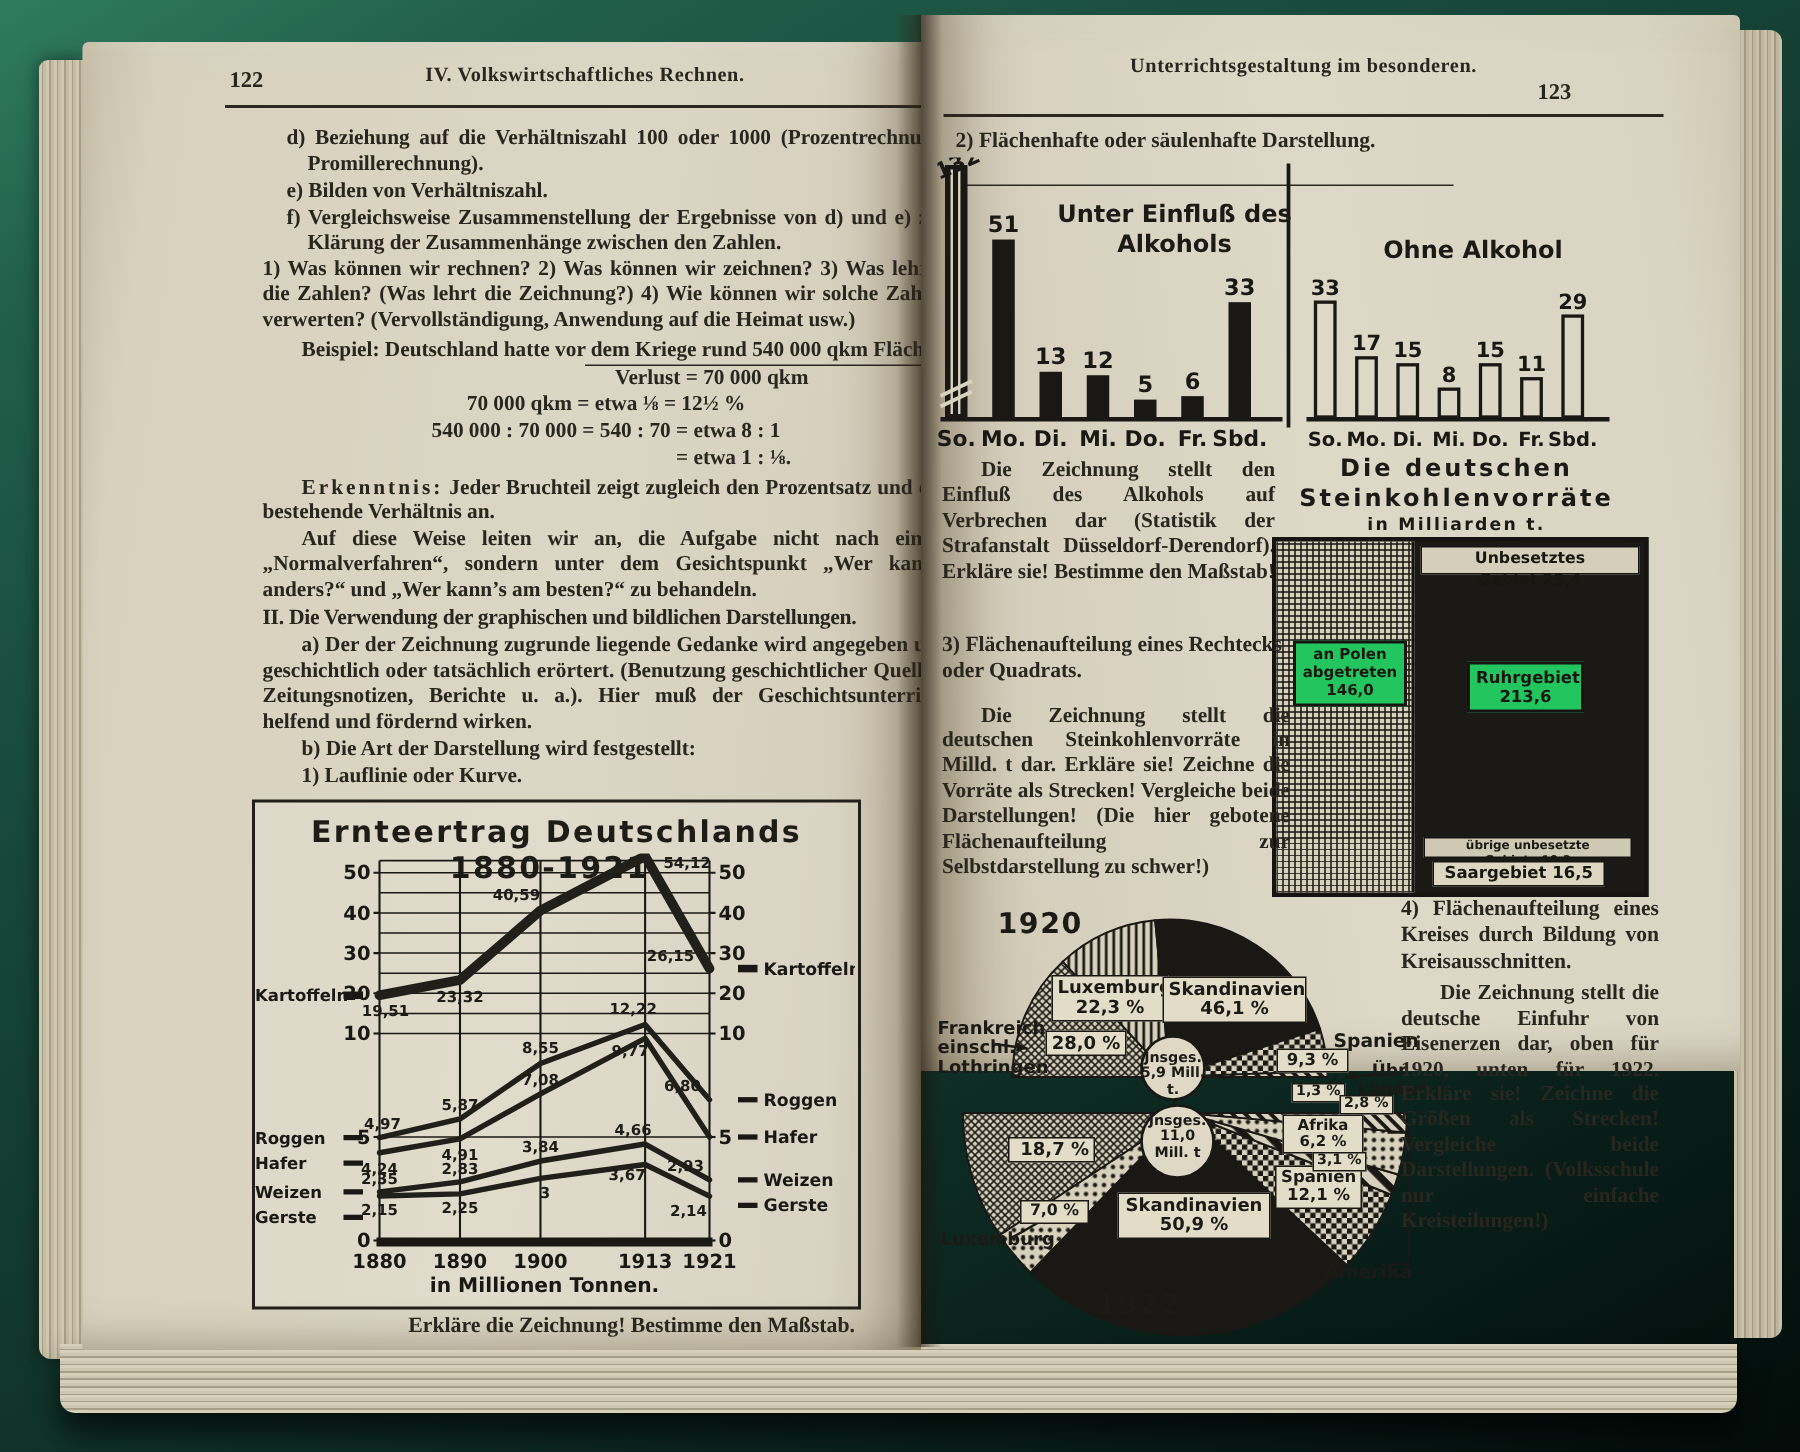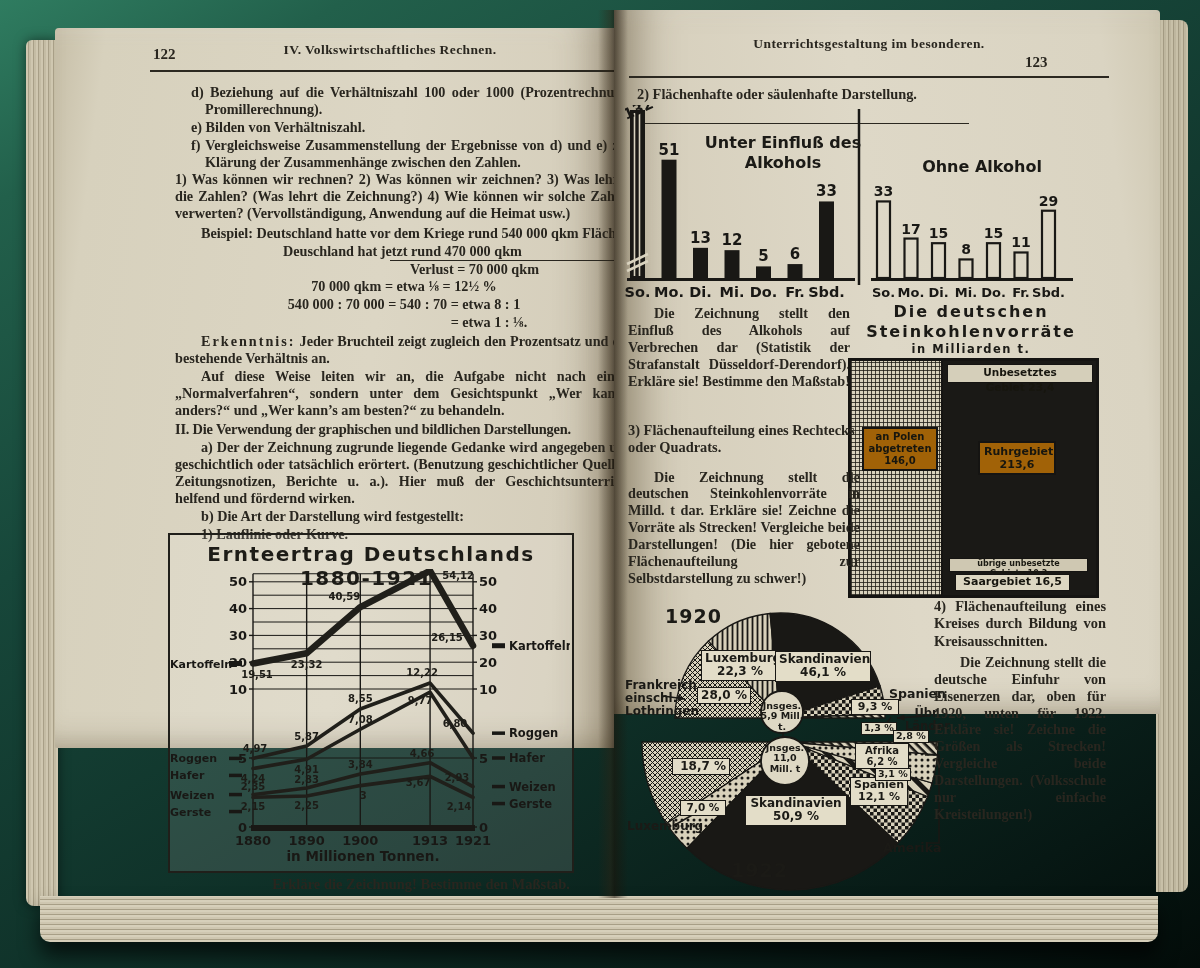--- a/index.html
+++ b/index.html
@@ -7,21 +7,21 @@
     background:linear-gradient(150deg,#2f7c60 0%,#22604b 12%,#17473a 35%,#0e2e26 65%,#071814 88%,#030c09 100%);}
   .edges-left{position:absolute;left:26px;top:40px;width:32px;height:866px;border-radius:6px 0 0 8px;
     background:repeating-linear-gradient(90deg,#cfc7b0 0 2px,#a89f87 2px 3px,#c4bca4 3px 5px);
     box-shadow:0 0 12px rgba(0,0,0,.5);}
   .edges-bottom{position:absolute;left:40px;top:896px;width:1118px;height:46px;border-radius:0 0 10px 10px;
     background:repeating-linear-gradient(0deg,#d6cfba 0 2px,#a79e86 2px 3px,#cec6b0 3px 5px);
     box-shadow:0 14px 20px rgba(0,0,0,.65);}
   .edges-right{position:absolute;left:1156px;top:20px;width:32px;height:872px;border-radius:0 8px 8px 0;
     background:repeating-linear-gradient(90deg,#c8c0a8 0 2px,#a39a82 2px 3px,#beb69e 3px 5px);}
   .page{position:absolute;color:#29261f;}
-  .page-left{left:55px;top:28px;width:559px;height:720px;border-radius:4px 0 0 2px;
+  .page-left{left:55px;top:28px;width:559px;height:872px;border-radius:4px 0 0 2px;
     background:linear-gradient(97deg,#c7bfa8 0%,#d7d1bd 8%,#dcd6c4 55%,#d5cebb 88%,#cdc5b0 100%);
     box-shadow:inset -45px 0 40px -28px rgba(70,55,30,.45), inset 0 -25px 30px -22px rgba(80,65,40,.35), inset 0 18px 22px -16px rgba(255,255,250,.25);}
   .page-right{left:614px;top:10px;width:546px;height:704px;border-radius:0 4px 2px 0;
     background:linear-gradient(263deg,#cfc8b2 0%,#dad4c2 10%,#ded8c7 50%,#d6cfbc 85%,#c9c1ab 100%);
     box-shadow:inset 50px 0 45px -30px rgba(70,55,30,.5), inset 0 -25px 30px -22px rgba(80,65,40,.35), inset 0 18px 22px -16px rgba(255,255,250,.22);}
   .spine{position:absolute;left:598px;top:10px;width:30px;height:888px;pointer-events:none;
     background:linear-gradient(90deg,rgba(40,30,15,0) 0%,rgba(45,35,20,.45) 42%,rgba(28,20,10,.55) 55%,rgba(40,30,15,0) 100%);}
   .abs{position:absolute;}
   
   .run{font:bold 13.5px "Liberation Serif","DejaVu Serif",serif;letter-spacing:.4px;}
@@ -42,21 +42,21 @@
   .lc-caption{font:bold 14.5px "Liberation Serif","DejaVu Serif",serif;text-align:right;}
   
   .bar-title{position:absolute;font:bold 16px/1.25 "DejaVu Sans",sans-serif;text-align:center;color:#1b1a16;}
   .sk-title{font:bold 16px/1.25 "DejaVu Sans",sans-serif;letter-spacing:2px;text-align:center;color:#1b1a16;}
   .sk-title .l3{font-size:11.5px;letter-spacing:1.5px;}
   .sk-box{border:3px solid #151412;background:#1a1916;}
   .sk-left{position:absolute;left:0;top:0;bottom:0;width:90px;border-right:2px solid #151412;background-color:#d8d1bc;
     background-image:repeating-linear-gradient(0deg,rgba(30,28,22,.8) 0 1px,transparent 1px 4px),repeating-linear-gradient(90deg,rgba(30,28,22,.8) 0 1px,transparent 1px 4px);}
   .sk-top{position:absolute;left:96px;right:3px;top:3px;height:17px;background:#d5cfba;border:1.5px solid #151412;
     font:bold 10.5px/15px "DejaVu Sans",sans-serif;text-align:center;color:#17160f;}
-  .sk-label{position:absolute;background:#a16207;border:2px solid #151412;text-align:center;color:#17160f;
+  .sk-label{position:absolute;background:#22c55e;border:2px solid #151412;text-align:center;color:#17160f;
     font:bold 11px/1.2 "DejaVu Sans",sans-serif;padding:2px 4px;}
   .sk-strip1{position:absolute;left:98px;right:8px;top:197px;height:12px;background:#cfc8b2;border:1px solid #151412;
     font:bold 8px/10px "DejaVu Sans",sans-serif;text-align:center;color:#1a1912;}
   .sk-strip2{position:absolute;left:104px;right:26px;top:213px;height:15px;background:#ddd7c2;border:1.5px solid #151412;
     font:bold 11px/13px "DejaVu Sans",sans-serif;text-align:center;color:#17160f;}
   .pbox{position:absolute;background:#e3ddc8;border:1.6px solid #191815;text-align:center;color:#1b1a16;
     font:bold 12px/1.12 "DejaVu Sans",sans-serif;padding:1px 3px;}
   .pbox span{display:block;}
   .ptext{position:absolute;font:bold 11.5px/1.1 "DejaVu Sans",sans-serif;color:#1b1a16;text-align:center;}
   .ptext span{display:block;}
@@ -77,24 +77,20 @@
     <div class="abs pgnum" style="left:98px;top:18px;">122</div>
     <div class="abs run" style="left:150px;top:14px;width:370px;text-align:center;">IV. Volkswirtschaftliches Rechnen.</div>
     <div class="abs rule" style="left:95px;top:42px;width:472px;"></div>
 
     <div class="abs bt" style="left:120px;top:56px;width:458px;">
       <p class="hang">d) Beziehung auf die Verhältniszahl 100 oder 1000 (Prozentrechnung, Promillerechnung).</p>
       <p class="hang">e) Bilden von Verhältniszahl.</p>
       <p class="hang">f) Vergleichsweise Zusammenstellung der Ergebnisse von d) und e) zur Klärung der Zusammenhänge zwischen den Zahlen.</p>
       <p class="flushnum">1) Was können wir rechnen?  2) Was können wir zeichnen?  3) Was lehren die Zahlen?  (Was lehrt die Zeichnung?)  4) Wie können wir solche Zahlen verwerten?  (Vervollständigung, Anwendung auf die Heimat usw.)</p>
       <p class="ind" style="margin-top:3px;">Beispiel: Deutschland hatte vor dem Kriege rund 540 000 qkm Fläche</p>
-      <div class="bsp-row" style="padding-left:108px;">
-        <span>Deuschland hat jetzt rund 470 000 qkm</span>
-        <span>„</span>
-      </div>
       <div class="bsp-row overl" style="margin-left:215px;padding-left:20px;">
         <span>Verlust  =  70 000 qkm</span>
         <span>„</span>
       </div>
       <p class="ctr">70 000 qkm = etwa ⅛ = 12½ %</p>
       <p class="ctr">540 000 : 70 000 = 540 : 70 =  etwa 8 : 1</p>
       <p class="ctr" style="padding-left:170px;">=  etwa 1 : ⅛.</p>
       <p class="ind" style="margin-top:3px;"><span style="letter-spacing:2px;">Erkenntnis:</span><span> Jeder Bruchteil zeigt zugleich den Prozentsatz und das bestehende Verhältnis an.</span></p>
       <p class="ind">Auf diese Weise leiten wir an, die Aufgabe nicht nach einem „Normalverfahren“, sondern unter dem Gesichtspunkt „Wer kann’s anders?“ und „Wer kann’s am besten?“ zu behandeln.</p>
       <p class="h2line" style="margin-top:2px;">II. Die Verwendung der graphischen und bildlichen Darstellungen.</p>

